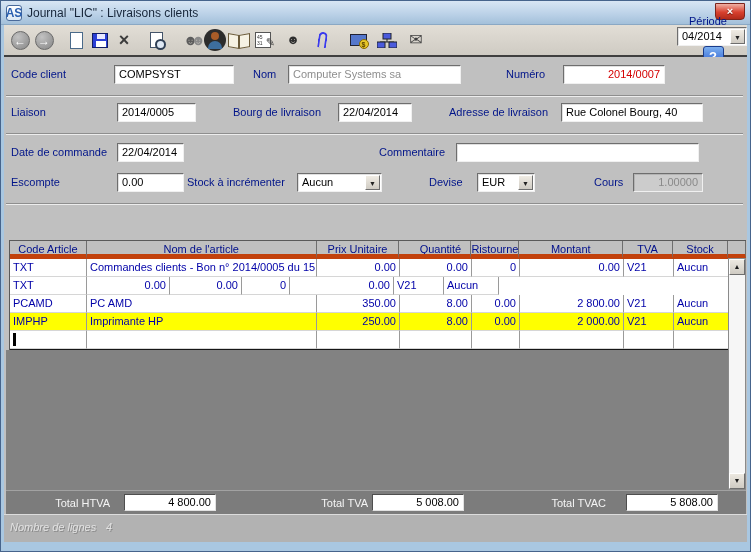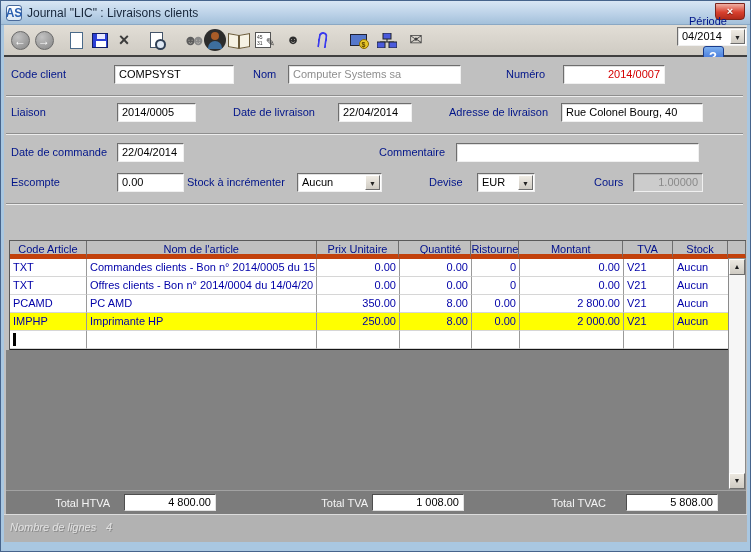--- a/index.html
+++ b/index.html
@@ -225,21 +225,21 @@
     <span class="fld" style="left:110px;top:8px;width:120px">COMPSYST</span>
     <span class="lbl" style="left:249px;top:8px">Nom</span>
     <span class="fld disabled" style="left:284px;top:8px;width:173px">Computer Systems sa</span>
     <span class="lbl" style="left:502px;top:8px">Numéro</span>
     <span class="fld red" style="left:559px;top:8px;width:102px">2014/0007</span>
 
     <div class="groove" style="top:38px"></div>
 
     <span class="lbl" style="left:7px;top:46px">Liaison</span>
     <span class="fld" style="left:113px;top:46px;width:79px">2014/0005</span>
-    <span class="lbl" style="left:229px;top:46px">Date de livraison</span>
+    <span class="lbl" style="left:229px;top:46px">Bourg de livraison</span>
     <span class="fld" style="left:334px;top:46px;width:74px">22/04/2014</span>
     <span class="lbl" style="left:445px;top:46px">Adresse de livraison</span>
     <span class="fld" style="left:557px;top:46px;width:142px">Rue Colonel Bourg, 40</span>
 
     <div class="groove" style="top:76px"></div>
 
     <span class="lbl" style="left:7px;top:86px">Date de commande</span>
     <span class="fld" style="left:113px;top:86px;width:67px">22/04/2014</span>
     <span class="lbl" style="left:375px;top:86px">Commentaire</span>
     <span class="fld" style="left:452px;top:86px;width:243px"></span>
@@ -273,21 +273,20 @@
           <div class="cell c1">Commandes clients - Bon n° 2014/0005 du 15</div>
           <div class="cell c2 r">0.00</div>
           <div class="cell c3 r">0.00</div>
           <div class="cell c4 r">0</div>
           <div class="cell c5 r">0.00</div>
           <div class="cell c6">V21</div>
           <div class="cell c7">Aucun</div>
         </div>
         <div class="trow">
           <div class="cell c0">TXT</div>
-          <div class="cell c1">Offres clients - Bon n° 2014/0004 du 14/04/20</div>
           <div class="cell c2 r">0.00</div>
           <div class="cell c3 r">0.00</div>
           <div class="cell c4 r">0</div>
           <div class="cell c5 r">0.00</div>
           <div class="cell c6">V21</div>
           <div class="cell c7">Aucun</div>
         </div>
         <div class="trow">
           <div class="cell c0">PCAMD</div>
           <div class="cell c1">PC AMD</div>
@@ -327,21 +326,21 @@
 
     <div class="vscroll">
       <span class="sbtn up">▲</span>
       <span class="sbtn down">▼</span>
     </div>
 
     <div class="totals">
       <span class="tot-lbl" style="left:20px;width:84px">Total HTVA</span>
       <span class="tot-fld" style="left:118px;width:92px">4 800.00</span>
       <span class="tot-lbl" style="left:290px;width:72px">Total TVA</span>
-      <span class="tot-fld" style="left:366px;width:92px">1 008.00</span>
+      <span class="tot-fld" style="left:366px;width:92px">5 008.00</span>
       <span class="tot-lbl" style="left:538px;width:62px">Total TVAC</span>
       <span class="tot-fld" style="left:620px;width:92px">5 808.00</span>
     </div>
 
     <div class="statusbar">
       <span class="status-lbl">Nombre de lignes</span>
       <span class="status-val">4</span>
     </div>
 
   </div>

